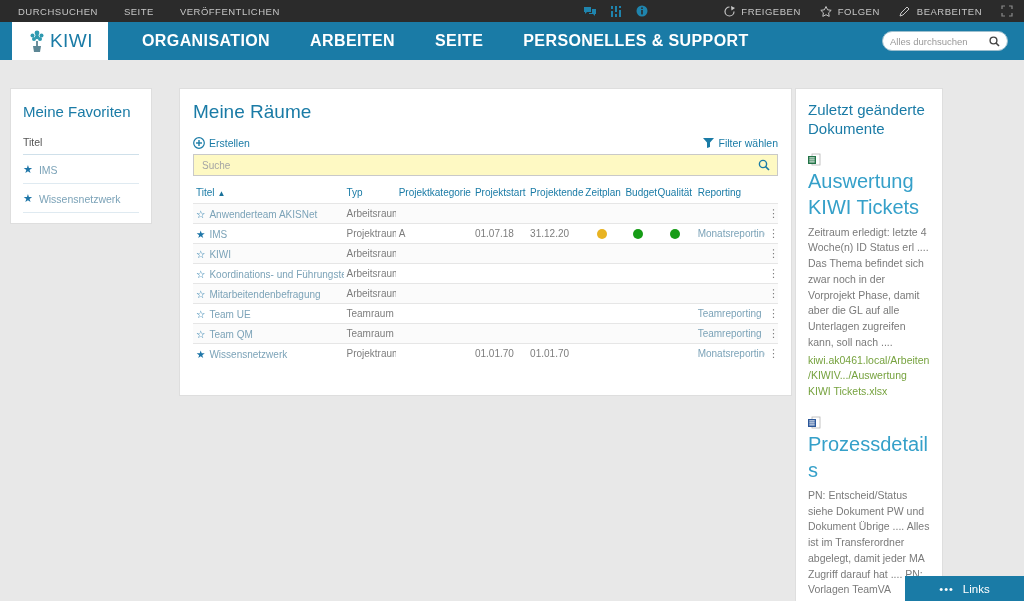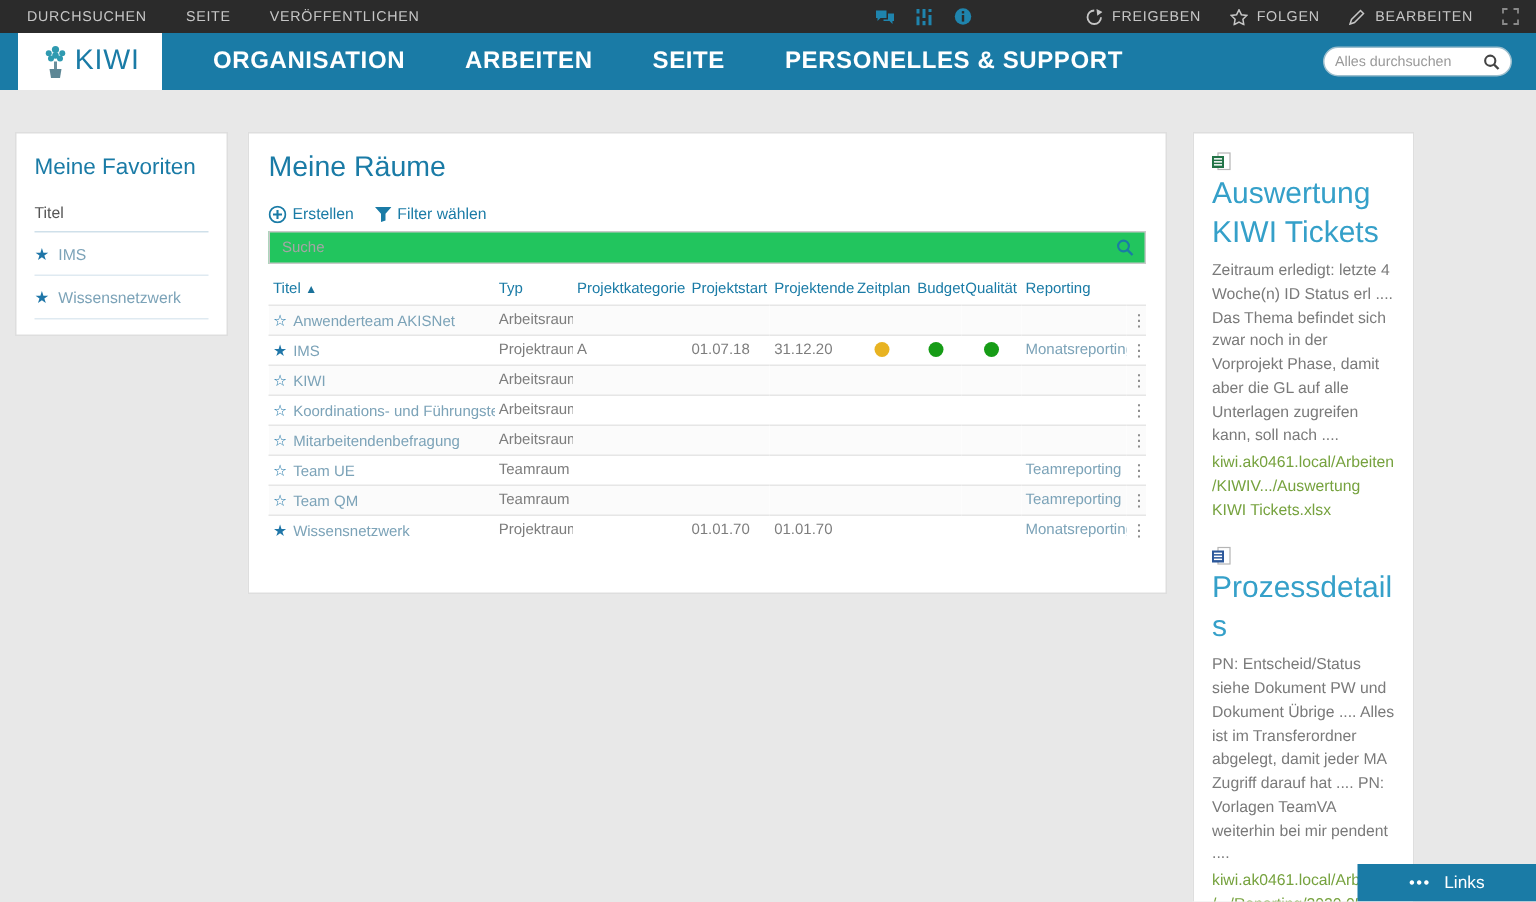--- a/index.html
+++ b/index.html
@@ -27,37 +27,37 @@
   .nav-search { margin-left:auto; margin-right:16px; background:#fff; border:1px solid #9dbfce;
     border-radius:11px; height:20px; width:126px; display:flex; align-items:center; padding:0 7px; }
   .nav-search input { border:none; outline:none; flex:1; font-size:9.5px; color:#555;
     font-family:"Liberation Sans",sans-serif; width:90px; background:transparent; }
   .nav-search input::placeholder { color:#999; }
 
   
   .page { position:relative; width:1024px; height:541px; }
   .panel { background:#fff; border:1px solid #dedede; position:absolute; }
   .fav-panel   { left:10px;  top:28px; width:142px; padding:14px 12px 10px; }
-  .main-panel  { left:165px; top:28px; width:613px; height:308px; padding:12px 13px; }
+  .main-panel  { left:179px; top:28px; width:613px; height:308px; padding:12px 13px; }
   .docs-panel  { left:795px; top:28px; width:148px; height:520px; padding:12px 12px; }
 
   h1.h-blue { color:#1a7ba6; font-weight:400; }
   .fav-title { font-size:15px; margin-bottom:16px; }
   .fav-col { font-size:10.5px; color:#555; padding-bottom:6px; border-bottom:1px solid #cfe0ea; }
   .fav-item { display:flex; align-items:center; gap:6px; padding:8px 0 7px;
     border-bottom:1px solid #dfeaf1; font-size:10.5px; }
   .fav-item .star { color:#1f76a8; font-size:11px; }
   .fav-item a { color:#7ca3b8; text-decoration:none; cursor:pointer; }
 
   .rooms-title { font-size:19px; margin-bottom:14px; }
-  .toolbar { display:flex; justify-content:flex-start; align-items:center; gap:14px;
+  .toolbar { display:flex; justify-content:space-between; align-items:center; gap:14px;
     font-size:10.5px; color:#1a7ba6; margin-bottom:5px; }
   .tool { display:flex; align-items:center; gap:4px; cursor:pointer; }
   .search-field { border:1px solid #c9c9c9; height:22px; display:flex; align-items:center;
-    margin-bottom:8px; background:#22c55e;gap:30px; }
+    margin-bottom:8px; background:#fef9c3;gap:30px; }
   .search-field input { flex:1; border:none; outline:none; font-size:10px; color:#555;
     padding:0 8px; font-family:"Liberation Sans",sans-serif; background:transparent; }
   .search-field input::placeholder { color:#a5a5a5; }
   .search-btn { width:26px; height:100%; display:flex; align-items:center; justify-content:center; cursor:pointer; }
 
   table.rooms { width:100%; border-collapse:collapse; table-layout:fixed; font-size:10px; }
   table.rooms th { color:#1a7ba6; font-weight:400; text-align:left; padding:3px 3px 5px;
     white-space:nowrap; overflow:visible; font-size:10px; cursor:pointer; }
   table.rooms td { padding:0 3px; height:20px; white-space:nowrap; overflow:hidden;
     color:#7d7d7d; border-top:1px solid #e6e6e6; }
@@ -367,20 +367,21 @@
             <td class="dotcell"></td>
             <td class="dotcell"></td>
             <td class="c-rep"><a>Monatsreporting</a></td>
             <td class="c-menu">⋮</td>
           </tr>
         </tbody>
     </table>
   </div>
 
   <div class="panel docs-panel">
+    <h1 class="h-blue docs-title">Zuletzt geänderte Dokumente</h1>
     <div id="doc-list">
         <div class="doc">
           <div class="doc-ico"><span><svg width="13" height="13" viewBox="0 0 13 13">
                 <rect x="4" y="1" width="8" height="11" fill="#fff" stroke="#b5b5b5" stroke-width="0.8"></rect>
                 <rect x="0" y="3" width="8" height="8" fill="#217346"></rect>
                 <rect x="1.3" y="4.4" width="5.4" height="1" fill="#fff"></rect>
                 <rect x="1.3" y="6.4" width="5.4" height="1" fill="#fff"></rect>
                 <rect x="1.3" y="8.4" width="5.4" height="1" fill="#fff"></rect>
               </svg></span></div>
           <a class="doc-title">Auswertung KIWI Tickets</a>

